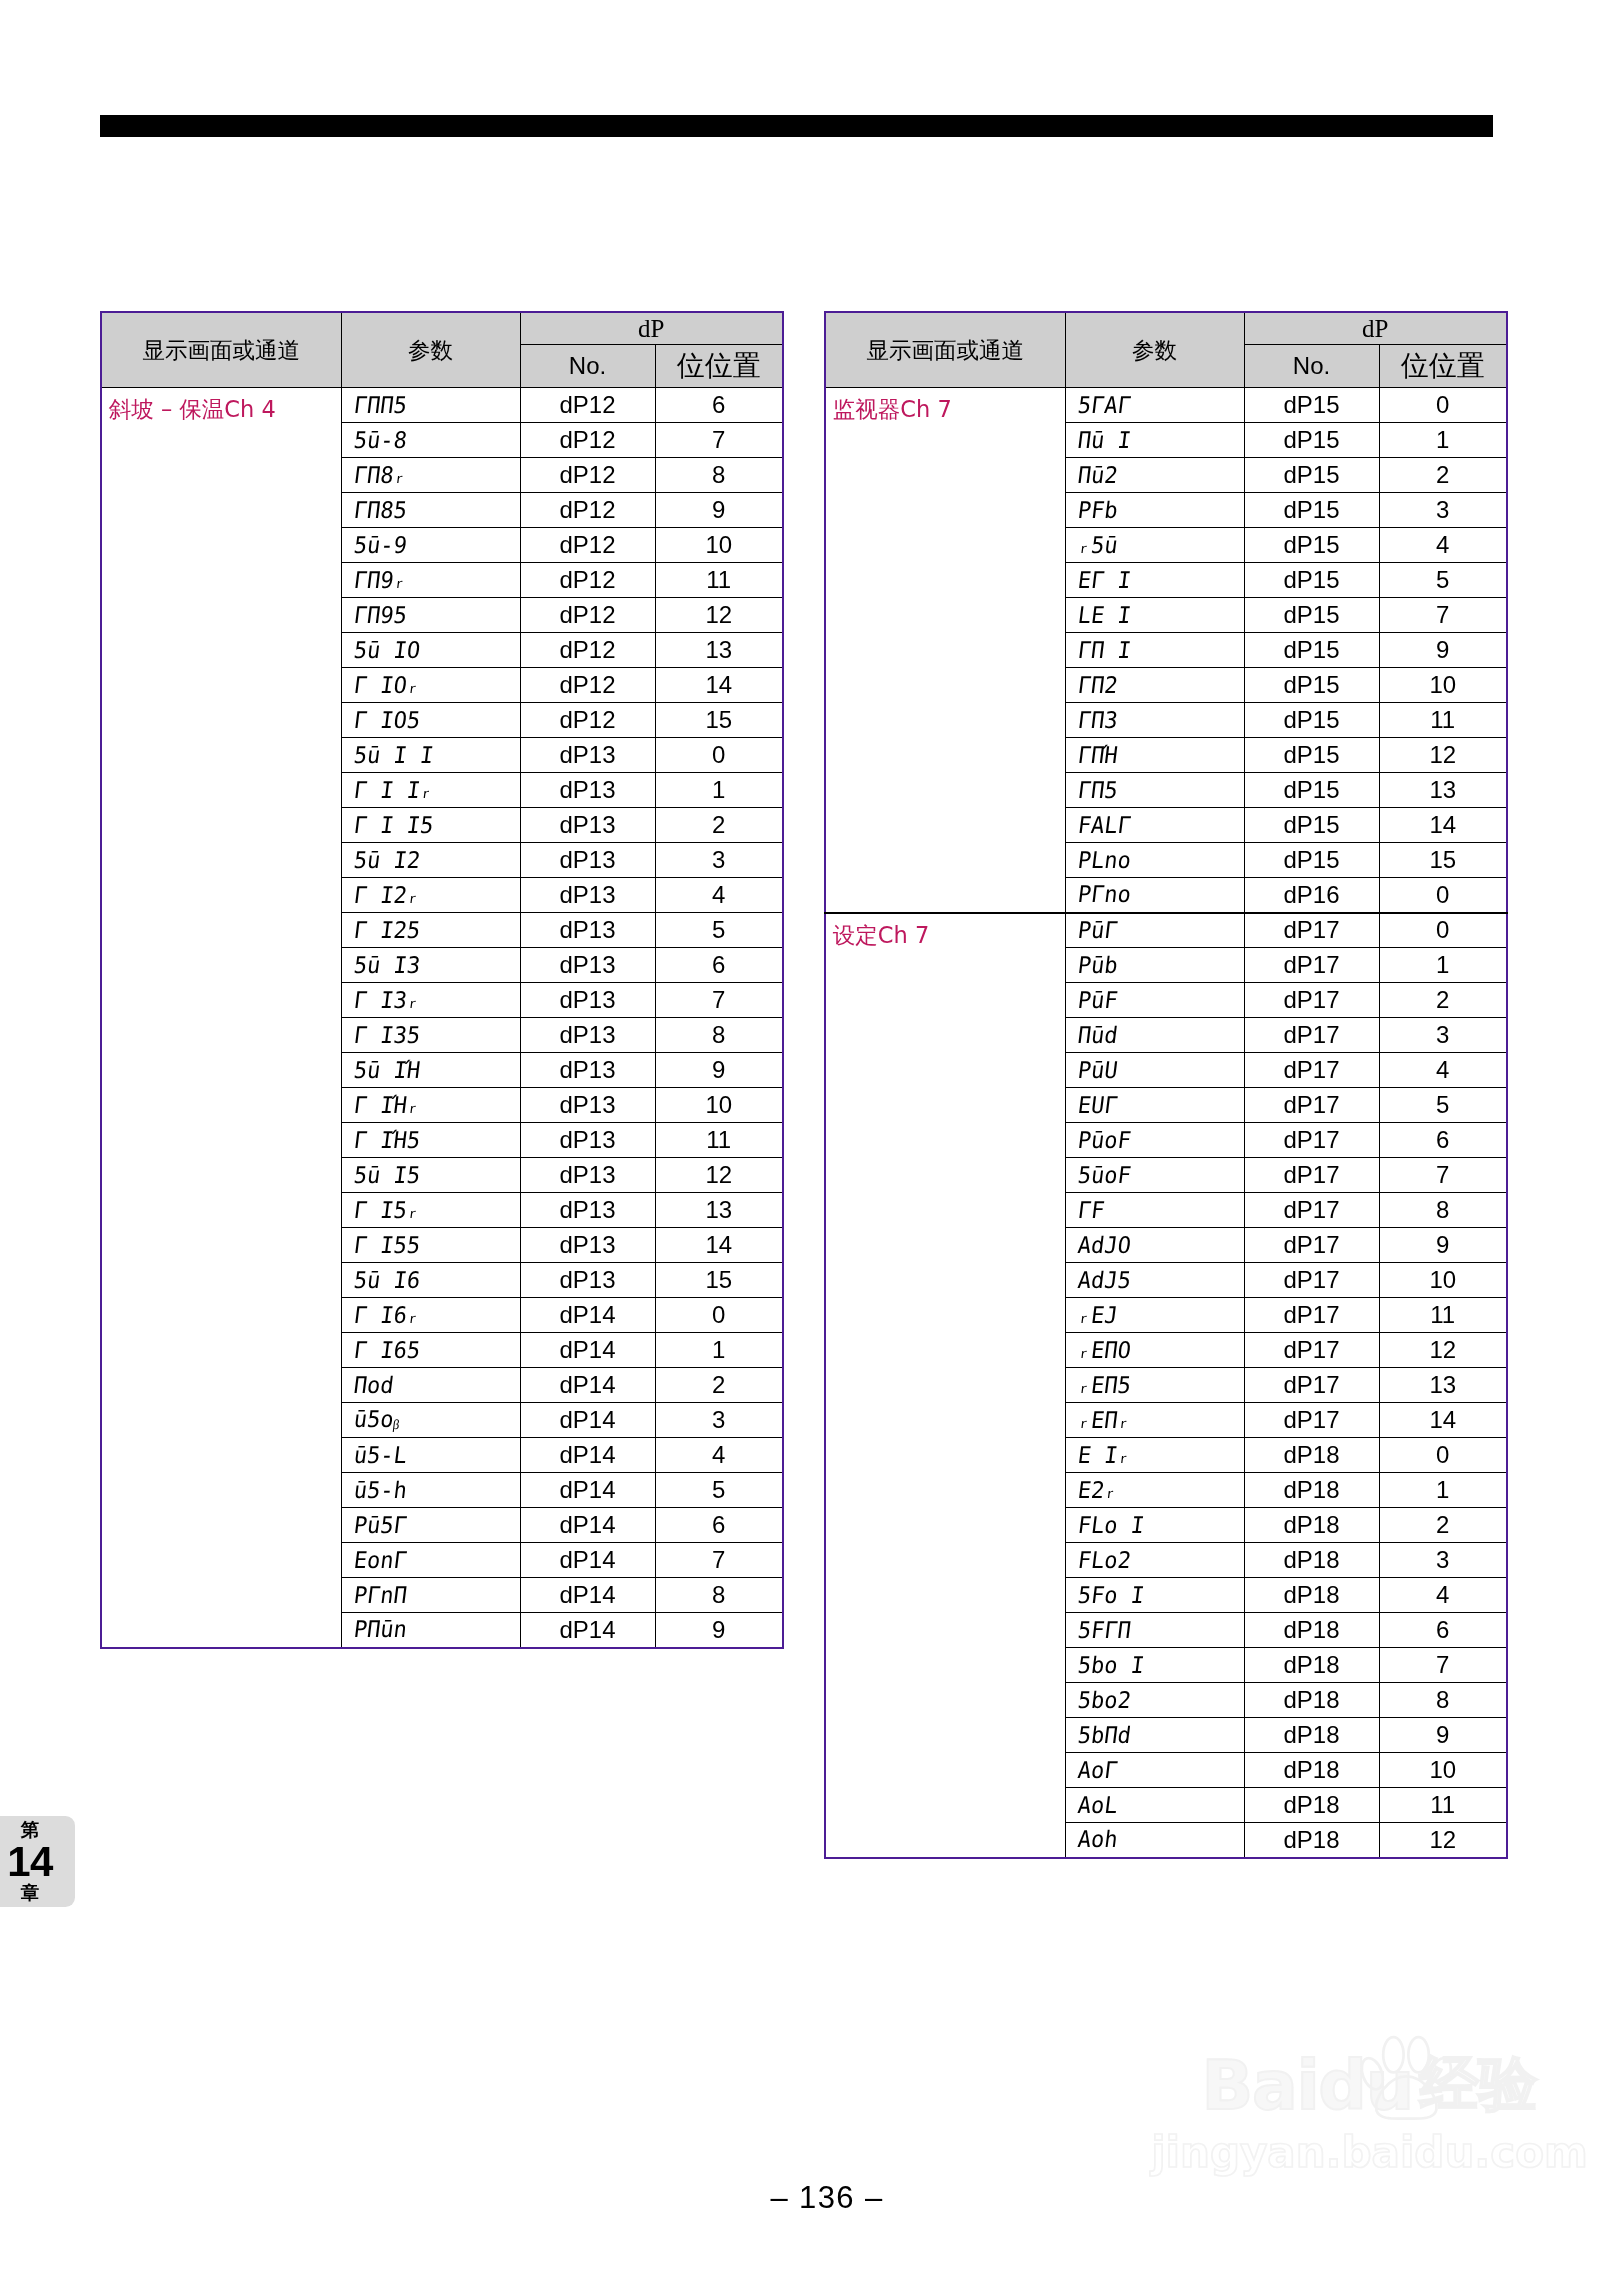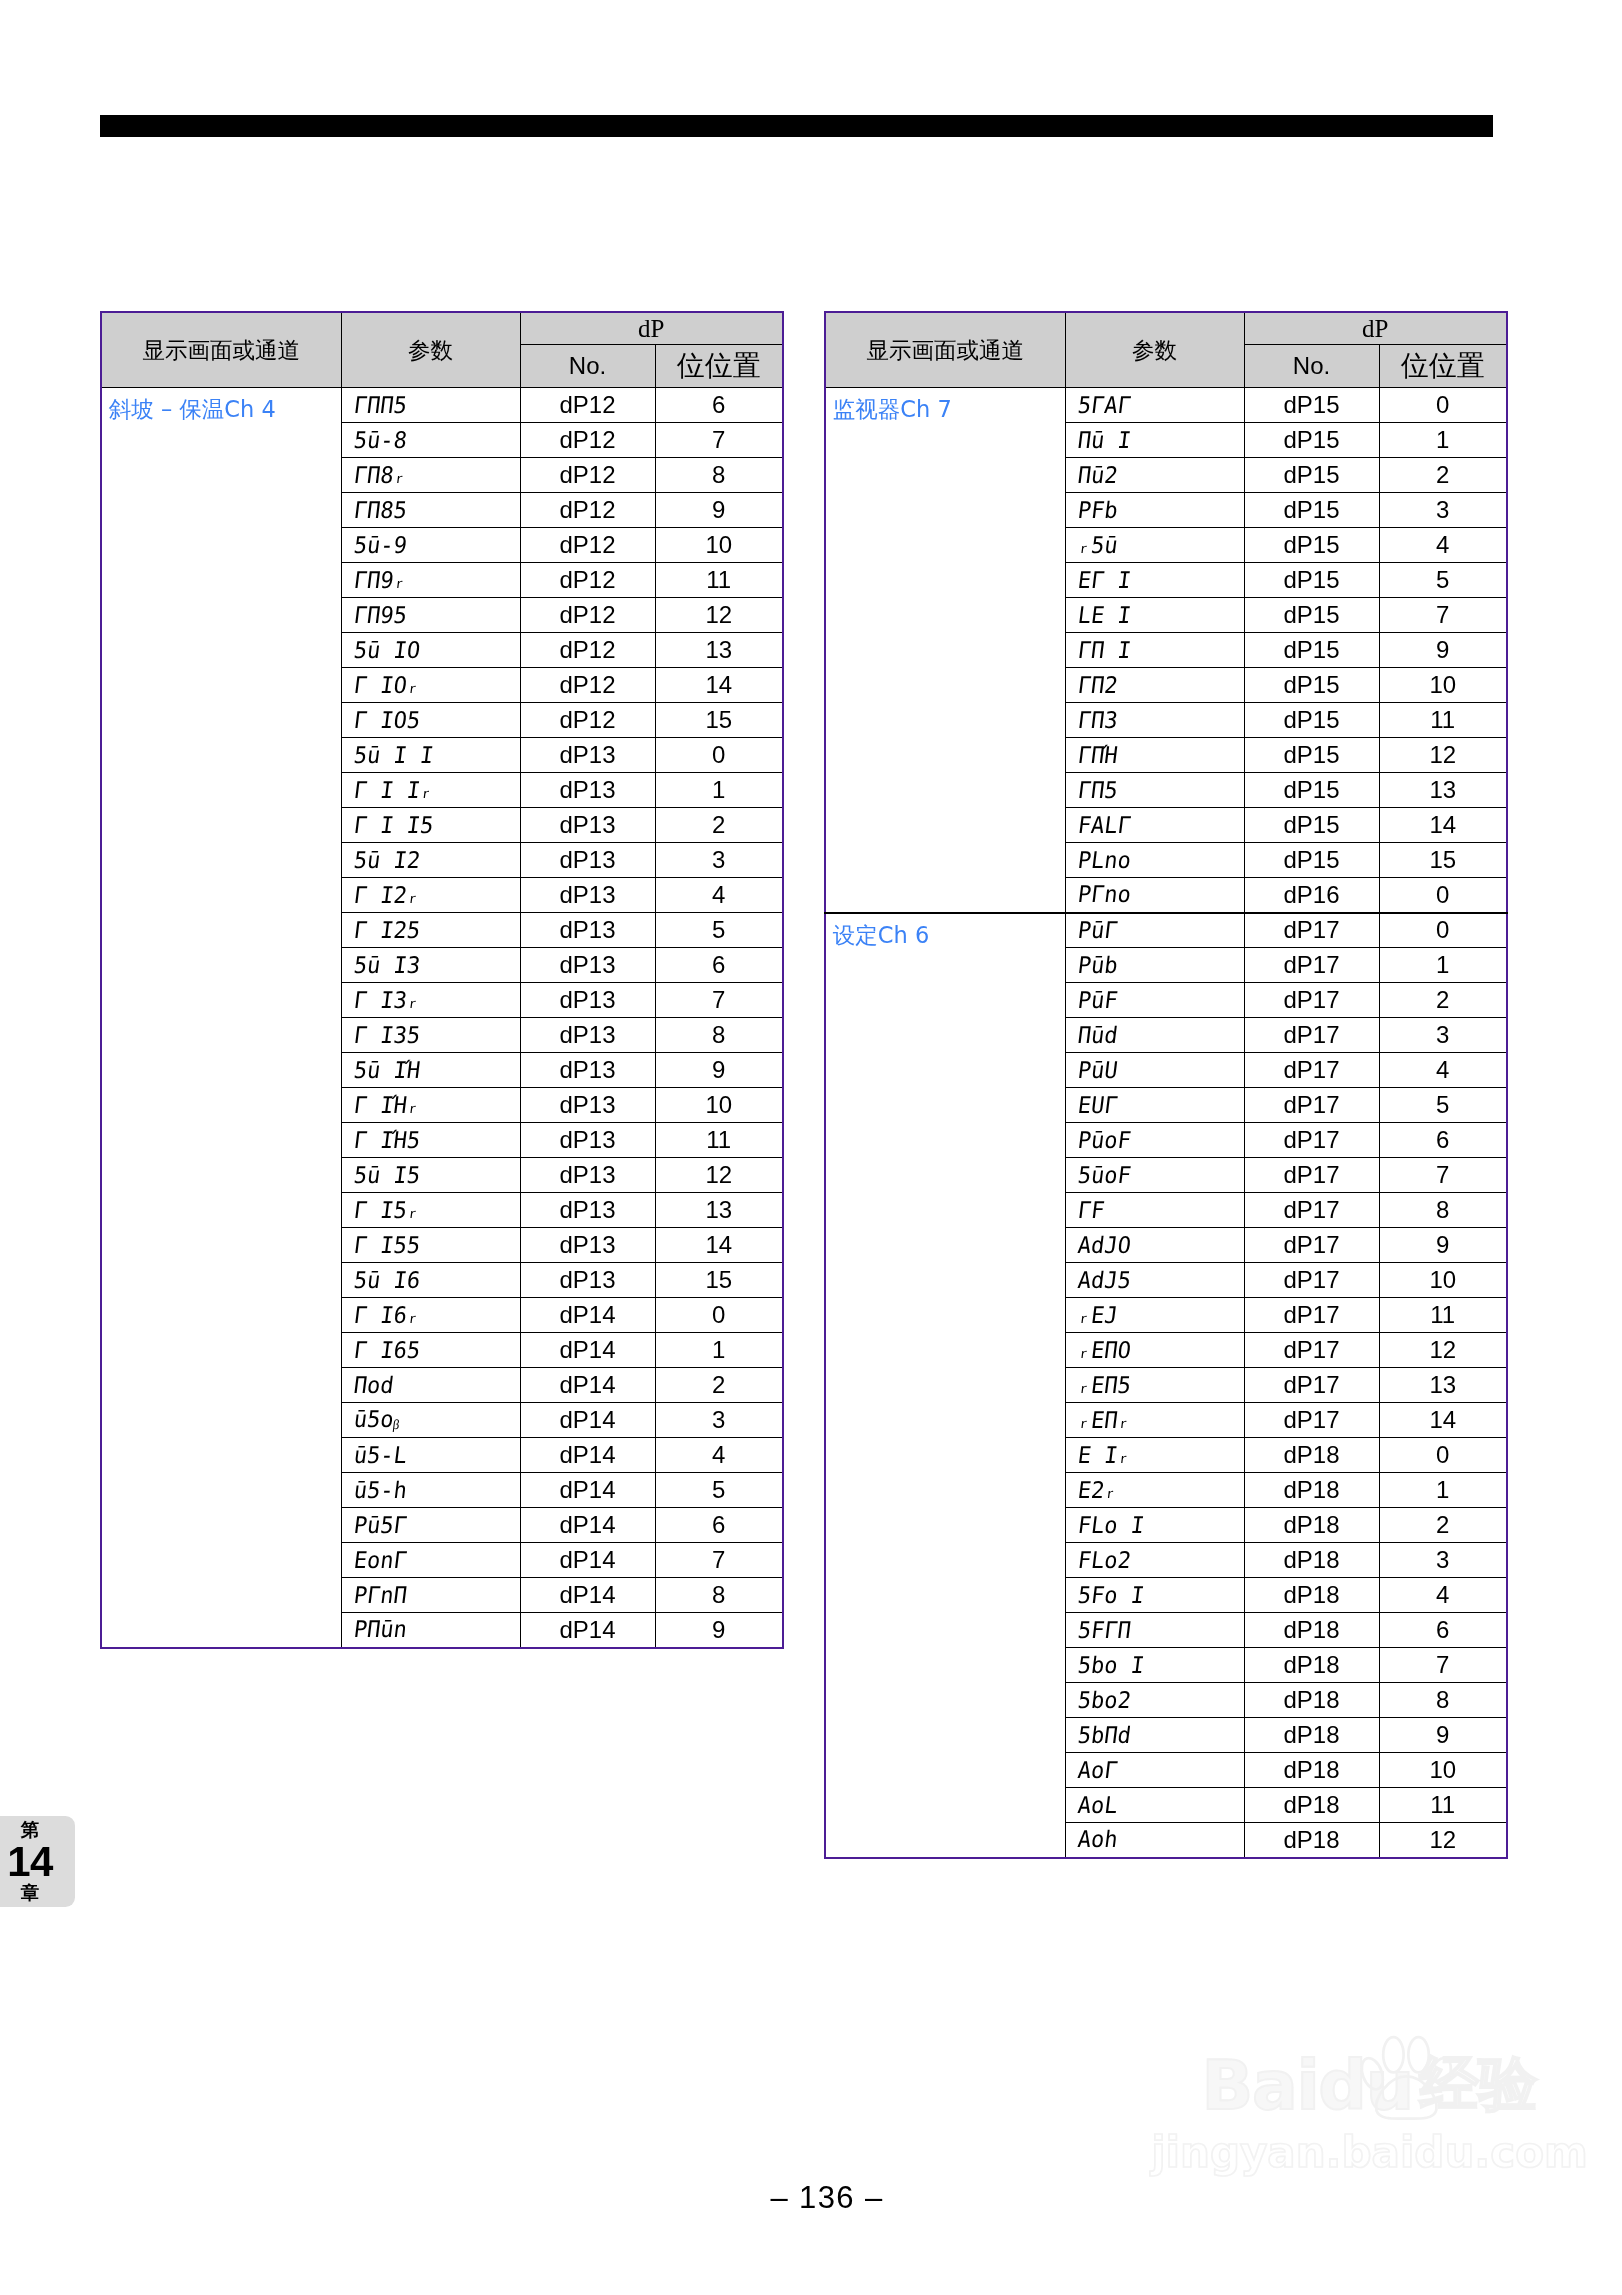--- a/index.html
+++ b/index.html
@@ -159,21 +159,21 @@
     font-size: 24px;
   }
 
   .param-table tbody tr { height: 35px; }
 
   td.cell-screen {
     vertical-align: top;
     text-align: left;
     padding: 6.1px 0 0 6.8px;
     font-size: 22.5px;
-    color: #3b82f6;
+    color: #be185d;
     white-space: nowrap;
     font-family: "DejaVu Sans", sans-serif;
   }
 
   td.cell-param {
     text-align: left;
     padding-left: 12.3px;
     vertical-align: middle;
   }
   .lcd {
@@ -497,21 +497,21 @@
         <td class="cell-param"><span class="lcd">PLno</span></td>
         <td class="cell-dp">dP15</td>
         <td class="cell-bit">15</td>
       </tr>
       <tr>
         <td class="cell-param"><span class="lcd">PΓno</span></td>
         <td class="cell-dp">dP16</td>
         <td class="cell-bit">0</td>
       </tr>
       <tr class="group-start">
-        <td class="cell-screen" rowspan="27">设定Ch 6</td>
+        <td class="cell-screen" rowspan="27">设定Ch 7</td>
         <td class="cell-param"><span class="lcd">PūΓ</span></td>
         <td class="cell-dp">dP17</td>
         <td class="cell-bit">0</td>
       </tr>
       <tr>
         <td class="cell-param"><span class="lcd">Pūb</span></td>
         <td class="cell-dp">dP17</td>
         <td class="cell-bit">1</td>
       </tr>
       <tr>

